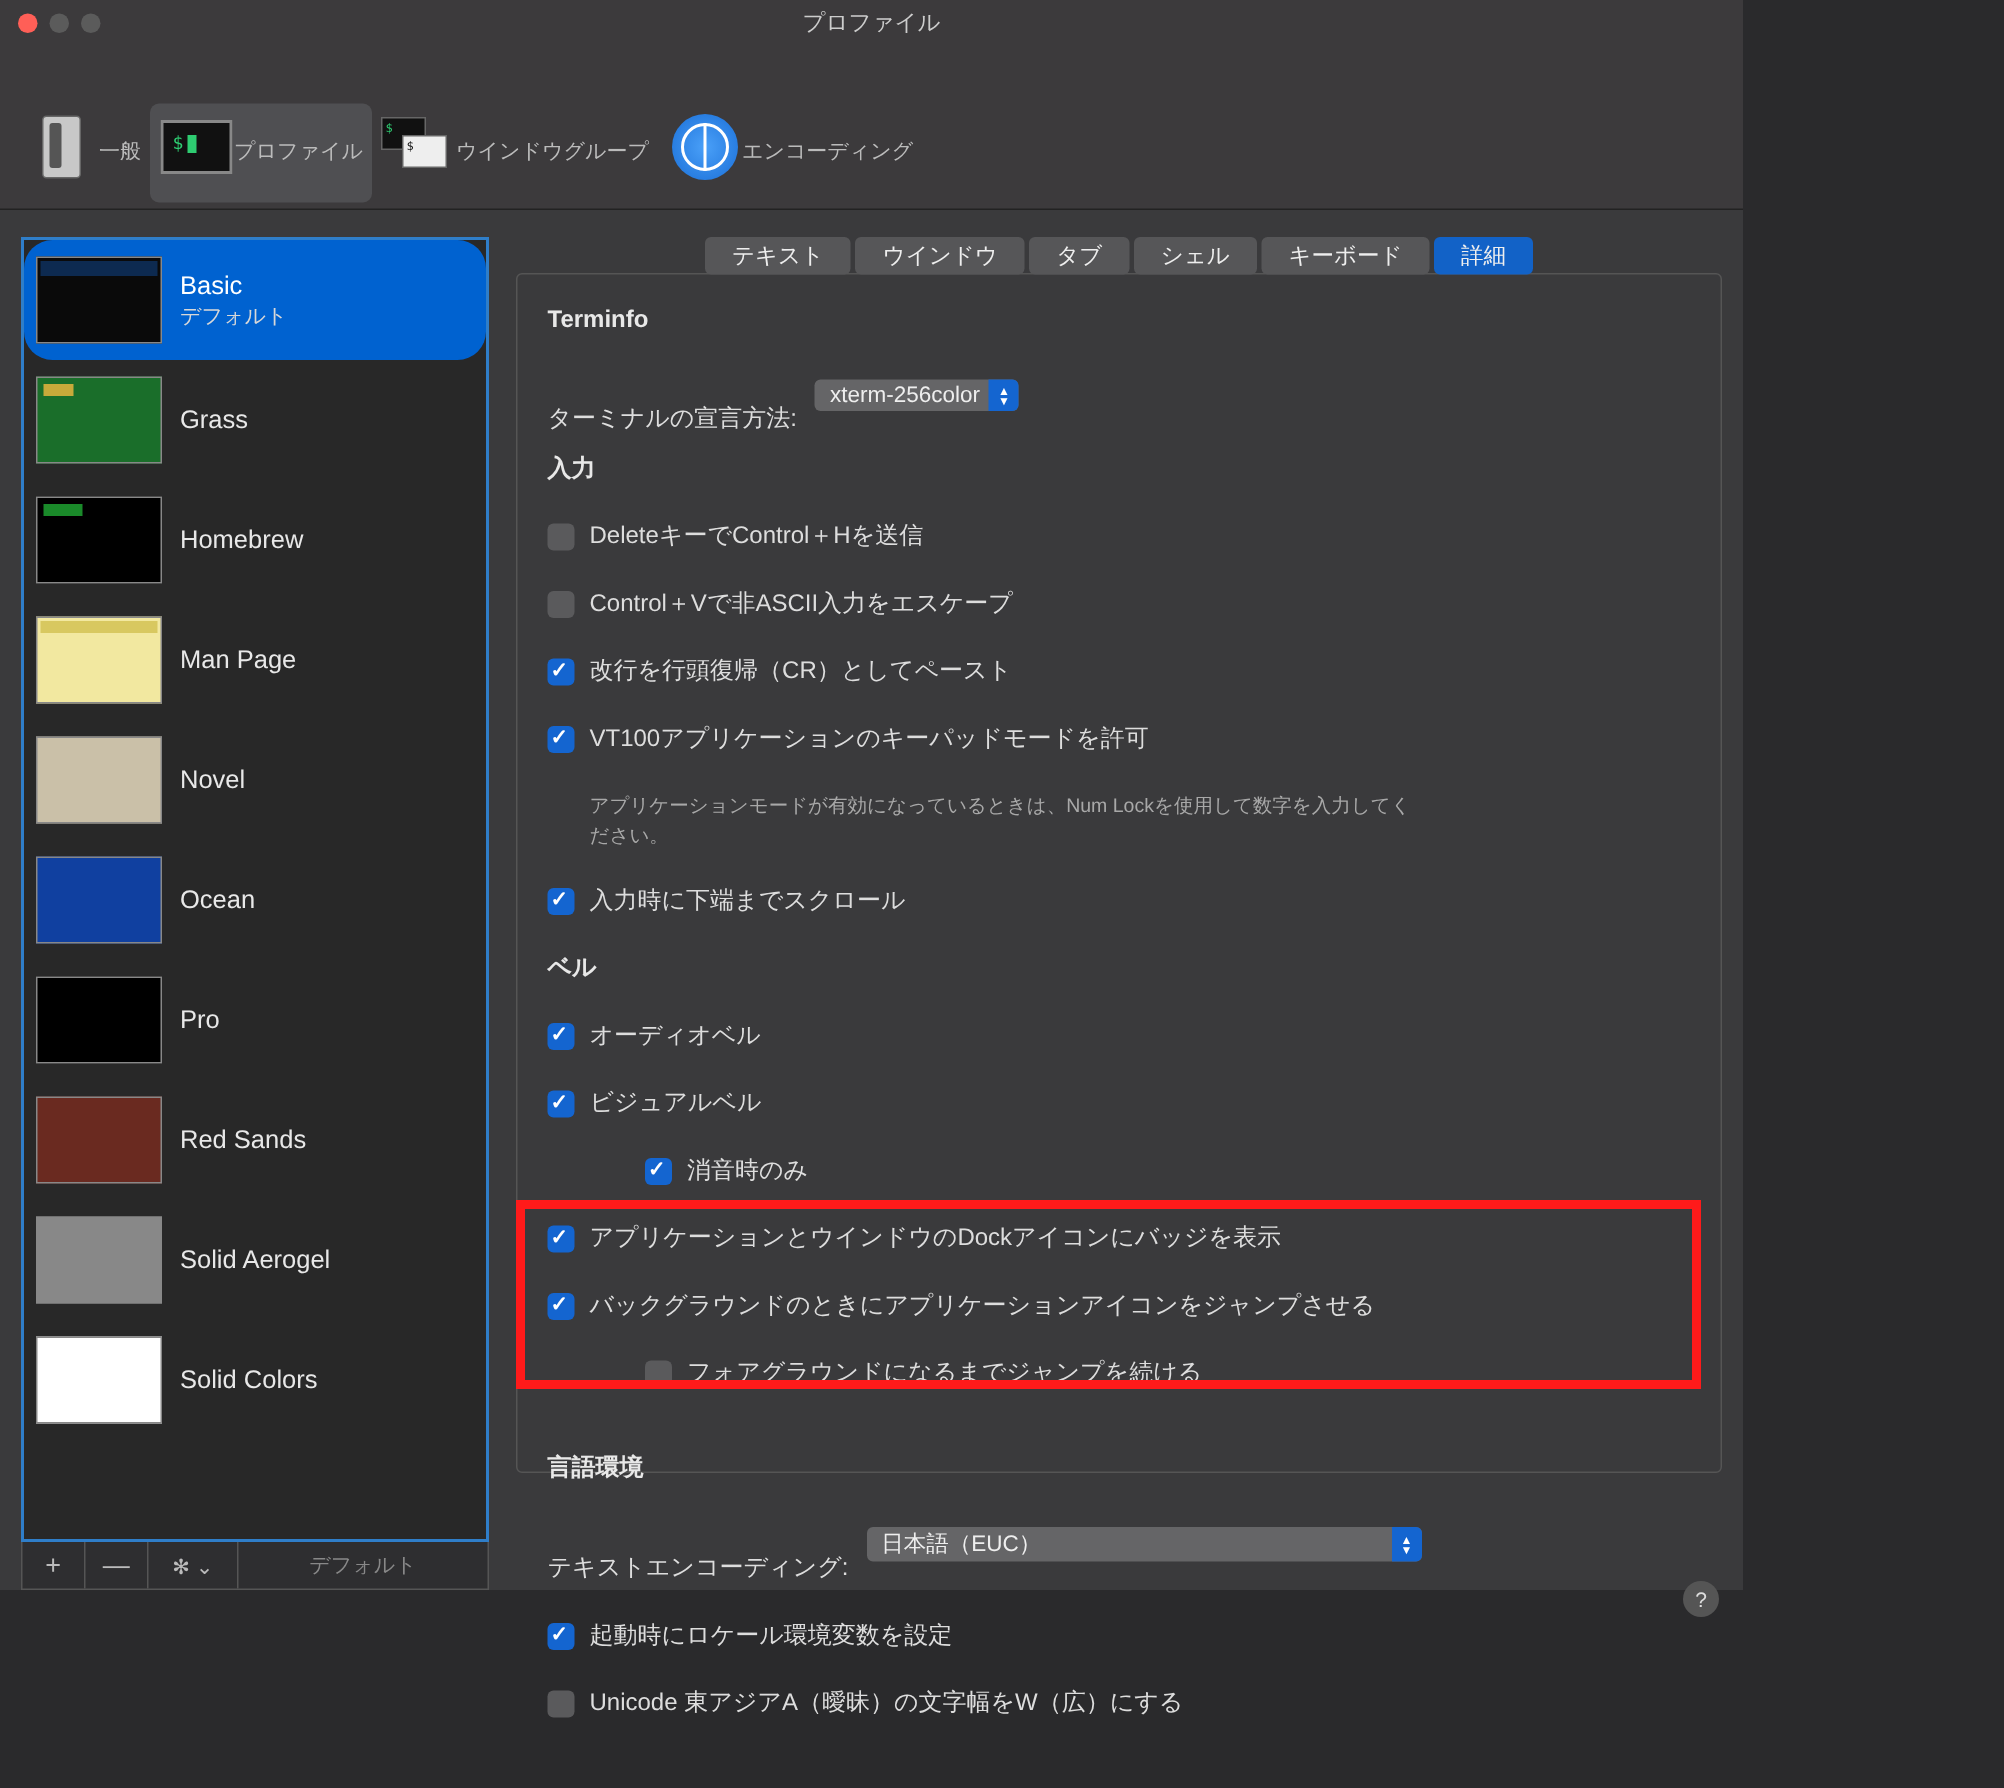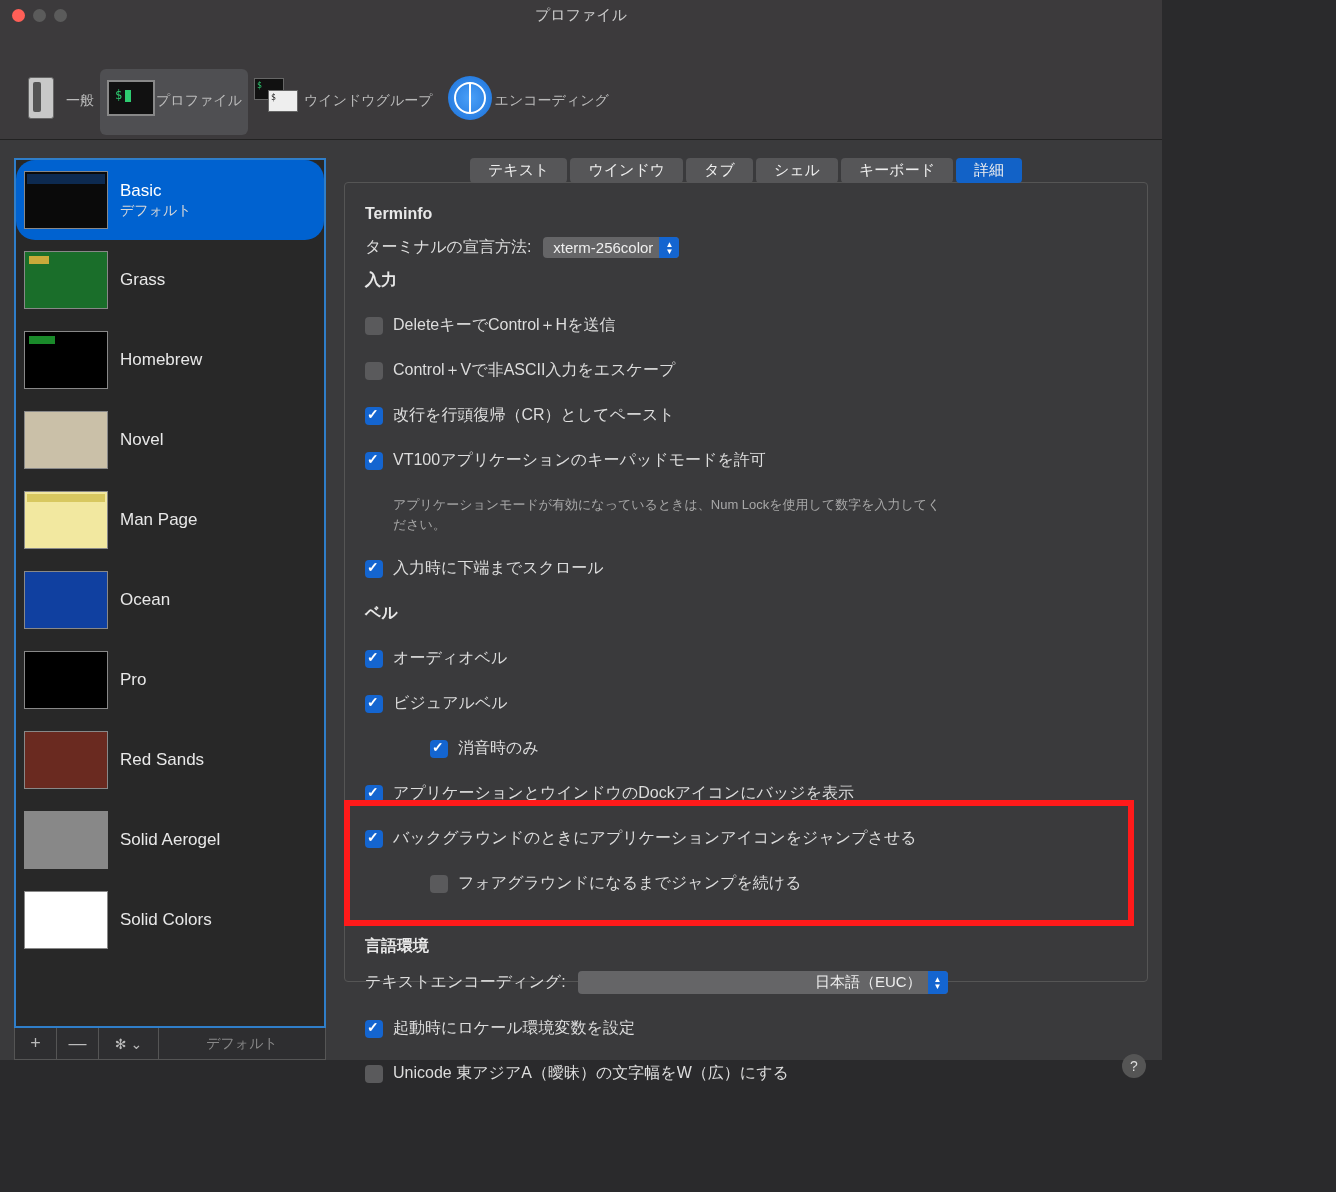--- a/index.html
+++ b/index.html
@@ -106,33 +106,33 @@
   }
   .tabbtn.sel { background:#1262c7; }
   .panel {
     border:1px solid #555; border-radius:4px; margin-top:-1px;
     padding: 22px 20px 40px 20px;
     height: 800px;
   }
   .sec-h { font-weight:600; font-size:16px; color:#e8e8e8; margin: 12px 0 14px 0;}
   .sec-h.first{margin-top:0;}
   .row { display:flex; align-items:center; gap:12px; margin:6px 0; }
-  .row .lbl { font-size:16px; }
+  .row .lbl { font-size:16px;margin-top:32px; }
   .select {
     background:#656567; padding:2px 26px 2px 10px;
     border-radius:4px; font-size:15px; position:relative;
     color:#eee;
   }
   .select .arrow{
     position:absolute; right:0; top:0; bottom:0; width:20px;
     background:#1465d0; border-radius:0 4px 4px 0;
     display:flex; flex-direction:column; align-items:center; justify-content:center;
     font-size:8px; color:#fff; line-height:7px;
   }
-  .select.wide{min-width:370px;text-align:right;}
+  .select.wide{min-width:370px;}
   .cbrow{display:flex;align-items:flex-start;gap:10px;margin:24px 0;font-size:16px;}
   .cbrow.indent{margin-left:26px;padding-left:39px;}
   .cb{
     width:18px;height:18px;border-radius:4px;background:#5a5a5c;
     flex-shrink:0;margin-top:2px;position:relative;
   }
   .cb.on{background:#1465d0;}
   .cb.on::after{content:'✓';color:#fff;font-size:14px;position:absolute;left:2px;top:-1px;font-weight:bold;}
   .hint{font-size:13px;color:#a8a8a8;margin:6px 0 10px 28px;line-height:1.5;max-width:560px;}
   .redbox{
@@ -222,29 +222,29 @@
               <div class="pname">Grass</div>
             </div>
           </div>
           <div class="prow">
             <div class="thumb homebrew"></div>
             <div>
               <div class="pname">Homebrew</div>
             </div>
           </div>
           <div class="prow">
+            <div class="thumb man"></div>
+            <div>
+              <div class="pname">Man Page</div>
+            </div>
+          </div>
+          <div class="prow">
             <div class="thumb novel"></div>
             <div>
               <div class="pname">Novel</div>
-            </div>
-          </div>
-          <div class="prow">
-            <div class="thumb man"></div>
-            <div>
-              <div class="pname">Man Page</div>
             </div>
           </div>
           <div class="prow">
             <div class="thumb ocean"></div>
             <div>
               <div class="pname">Ocean</div>
             </div>
           </div>
           <div class="prow">
             <div class="thumb pro"></div>

